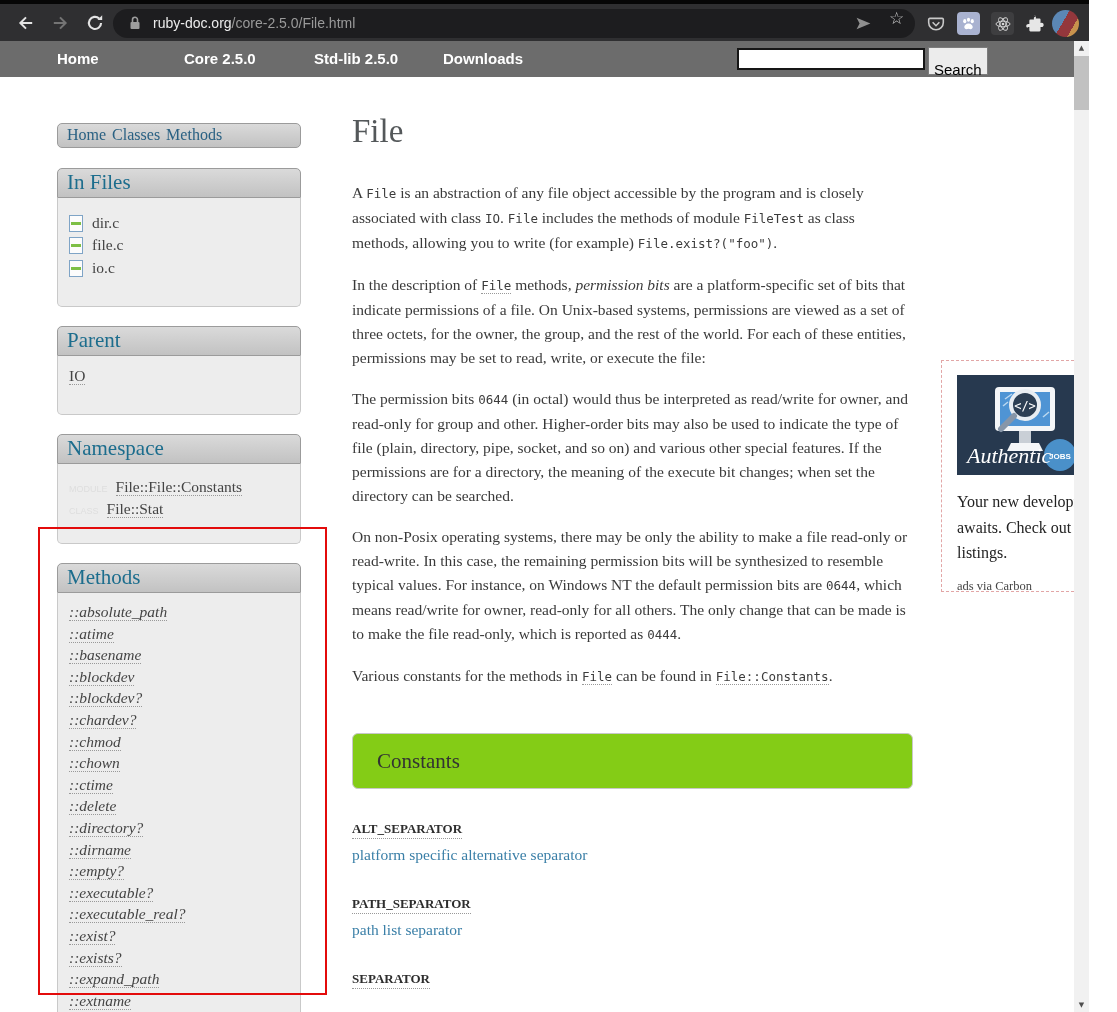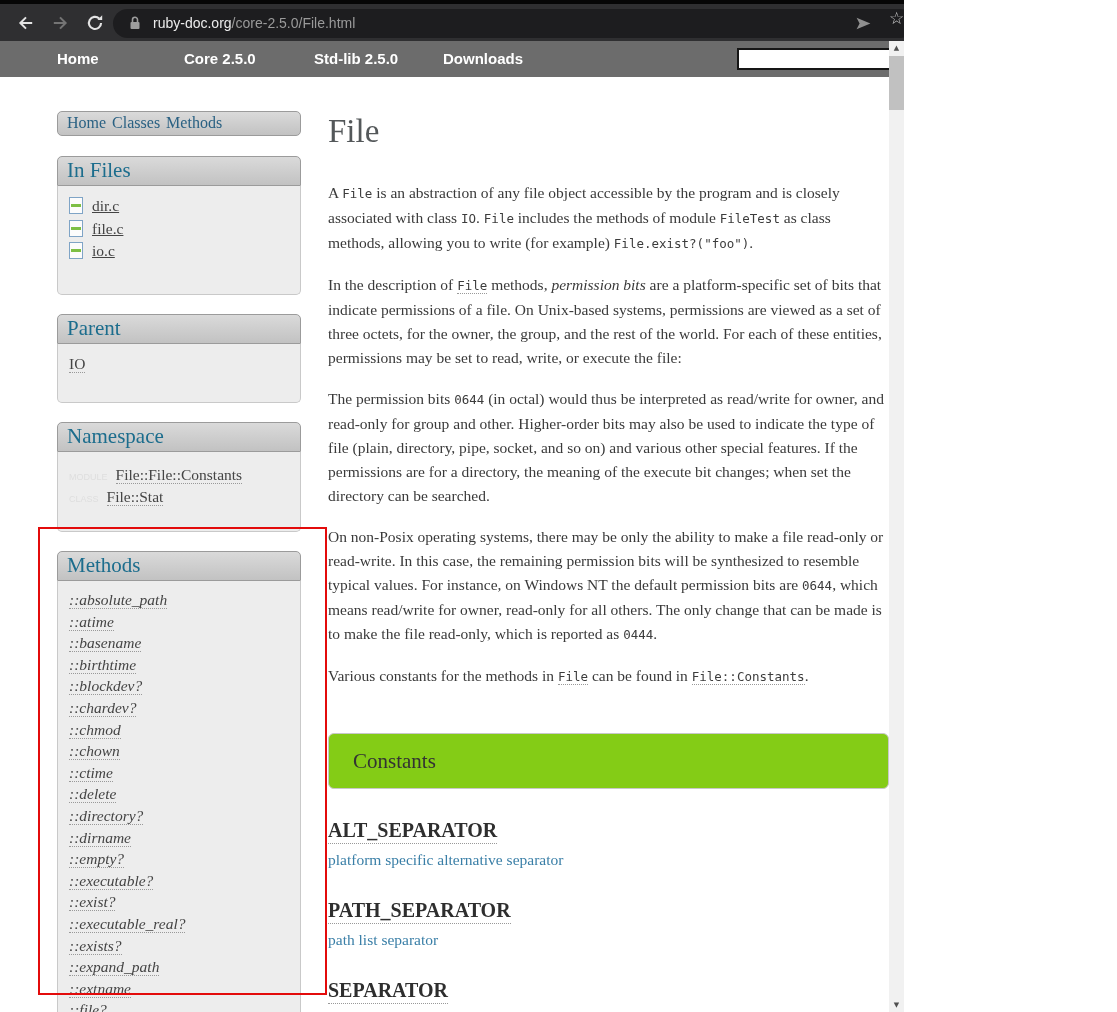--- a/index.html
+++ b/index.html
@@ -1,16 +1,16 @@
 <!DOCTYPE html>
 <html><head>
 <meta charset="utf-8">
 <style>
   html,body{margin:0;padding:0;background:#fff;}
-  .page{position:relative;width:904px;height:1012px;overflow:hidden;background:#fff;
+  .page{position:relative;width:1089px;height:1012px;overflow:hidden;background:#fff;
         font-family:"Liberation Serif", serif;}
 
   
   .toolbar{position:absolute;top:0;left:0;width:1117px;height:41px;background:#2f2f31;
            border-top:4px solid #060606;box-sizing:border-box;z-index:40;}
   .tb-icon{position:absolute;top:10px;width:18px;height:18px;}
   .pill{position:absolute;left:113px;top:5px;width:802px;height:29px;background:#1d1d1f;
         border-radius:15px;}
   .lock{position:absolute;left:14px;top:6px;width:16px;height:16px;}
   .url{position:absolute;left:40px;top:6px;font:14px "Liberation Sans",sans-serif;color:#ececec;white-space:nowrap;}
@@ -37,48 +37,48 @@
   .sb-thumb{position:absolute;top:15px;left:0;width:15px;height:54px;background:#c1c1c1;}
 
   
   .sidebar{position:absolute;left:57px;top:111px;width:244px;z-index:10;}
   .sbox{margin:0 0 19px;}
   .sbox-head{background:linear-gradient(#dadada,#c2c2c2);border:1px solid #9b9b9b;
              border-radius:5px 5px 0 0;padding:1px 9px 2px;font-size:21px;color:#1c6d8d;box-sizing:border-box;}
   .sbox-body{background:#ededed;border:1px solid #c9c9c9;border-top:0;border-radius:0 0 5px 5px;
              padding:11px 11px 8px;font-size:15.5px;color:#444;box-sizing:border-box;}
   .top-nav-box{background:linear-gradient(#dadada,#c2c2c2);border:1px solid #9b9b9b;border-radius:5px;
-               padding:2px 9px 3px;font-size:16px;margin-bottom:20px;}
+               padding:2px 9px 3px;font-size:16px;margin-bottom:20px;margin-top:12px;}
   .top-nav-box a{color:#2a6183;text-decoration:none;margin-right:6px;cursor:pointer;}
-  .file-row{display:flex;align-items:flex-start;height:22.5px;text-decoration:underline;}
+  .file-row{display:flex;align-items:flex-end;height:22.5px;}
   .file-icon{width:12px;height:15px;background:#fcfcfc;border:1px solid #7fa4c6;margin-right:9px;
              position:relative;flex:0 0 auto;}
   .file-icon::after{content:"";position:absolute;left:1px;right:1px;top:6px;height:3px;background:#7dbf45;}
   .dotted{color:#444;text-decoration:none;border-bottom:1px dotted #999;cursor:pointer;}
   .ns-row{height:22px;white-space:nowrap;}
   .ns-kind{font:9px "Liberation Sans",sans-serif;color:#dedede;margin-right:8px;}
   .method-li{height:21.6px;white-space:nowrap;}
   .if-body{height:109px;} .pa-body{height:59px;} .ns-body{height:80px;padding-top:14px;}
   .me-body{padding-top:10px;height:450px;font-style:italic;}
 
   
   .annotation{position:absolute;left:38px;top:527px;width:285px;height:464px;border:2px solid #e30b0b;
               z-index:70;pointer-events:none;}
 
   
-  .main{position:absolute;left:328px;top:103px;width:561px;color:#3a3a3a;z-index:10;}
+  .main{position:absolute;left:352px;top:103px;width:561px;color:#3a3a3a;z-index:10;}
   .main h1{font-size:33px;font-weight:400;color:#54585a;margin:10px 0 31px;}
   .main p{font-size:15.5px;line-height:24px;margin:0 0 17px;}
   .main code{font-family:"DejaVu Sans Mono",monospace;font-size:12.5px;color:#3c3c3c;}
   .main code.link{border-bottom:1px dotted #999;cursor:pointer;}
   .constants-box{margin-top:44px;height:56px;background:#84cc16;border:1px solid #c8c8c8;border-radius:6px;
                  box-sizing:border-box;display:flex;align-items:center;padding-left:24px;
                  font-size:21px;color:#333;}
   .constant{margin-top:30px;}
-  .constant-name{display:inline-block;font-weight:bold;font-size:20px;color:#2e2e2e;
+  .constant-name{display:inline-block;font-weight:bold;font-size:13px;color:#2e2e2e;
                  border-bottom:1px dotted #999;padding-bottom:1px;cursor:pointer;}
   .constant-desc{margin-top:7px;font-size:15.5px;color:#3a7fa7;}
 
   
   .ad{position:absolute;left:941px;top:360px;width:238px;height:232px;background:#fff;
       border:1px dashed #e2a6a6;box-sizing:border-box;padding:14px 0 0 15px;z-index:5;}
   .ad-lines{margin-top:10px;font-size:16px;line-height:25.5px;color:#222;white-space:nowrap;}
   .ad-attr{margin-top:13px;font-size:12.5px;color:#454545;}
 </style>
 </head>
@@ -209,21 +209,21 @@
     <div class="sbox">
       <div class="sbox-head">Methods</div>
       <div class="sbox-body me-body">
 
           <div class="method-li"><a class="dotted">::absolute_path</a></div>
 
           <div class="method-li"><a class="dotted">::atime</a></div>
 
           <div class="method-li"><a class="dotted">::basename</a></div>
 
-          <div class="method-li"><a class="dotted">::birthtime</a></div>
+          <div class="method-li"><a class="dotted">::blockdev</a></div>
 
           <div class="method-li"><a class="dotted">::blockdev?</a></div>
 
           <div class="method-li"><a class="dotted">::chardev?</a></div>
 
           <div class="method-li"><a class="dotted">::chmod</a></div>
 
           <div class="method-li"><a class="dotted">::chown</a></div>
 
           <div class="method-li"><a class="dotted">::ctime</a></div>
@@ -231,23 +231,23 @@
           <div class="method-li"><a class="dotted">::delete</a></div>
 
           <div class="method-li"><a class="dotted">::directory?</a></div>
 
           <div class="method-li"><a class="dotted">::dirname</a></div>
 
           <div class="method-li"><a class="dotted">::empty?</a></div>
 
           <div class="method-li"><a class="dotted">::executable?</a></div>
 
+          <div class="method-li"><a class="dotted">::executable_real?</a></div>
+
           <div class="method-li"><a class="dotted">::exist?</a></div>
-
-          <div class="method-li"><a class="dotted">::executable_real?</a></div>
 
           <div class="method-li"><a class="dotted">::exists?</a></div>
 
           <div class="method-li"><a class="dotted">::expand_path</a></div>
 
           <div class="method-li"><a class="dotted">::extname</a></div>
 
           <div class="method-li"><a class="dotted">::file?</a></div>
 
           <div class="method-li"><a class="dotted">::fnmatch</a></div>

